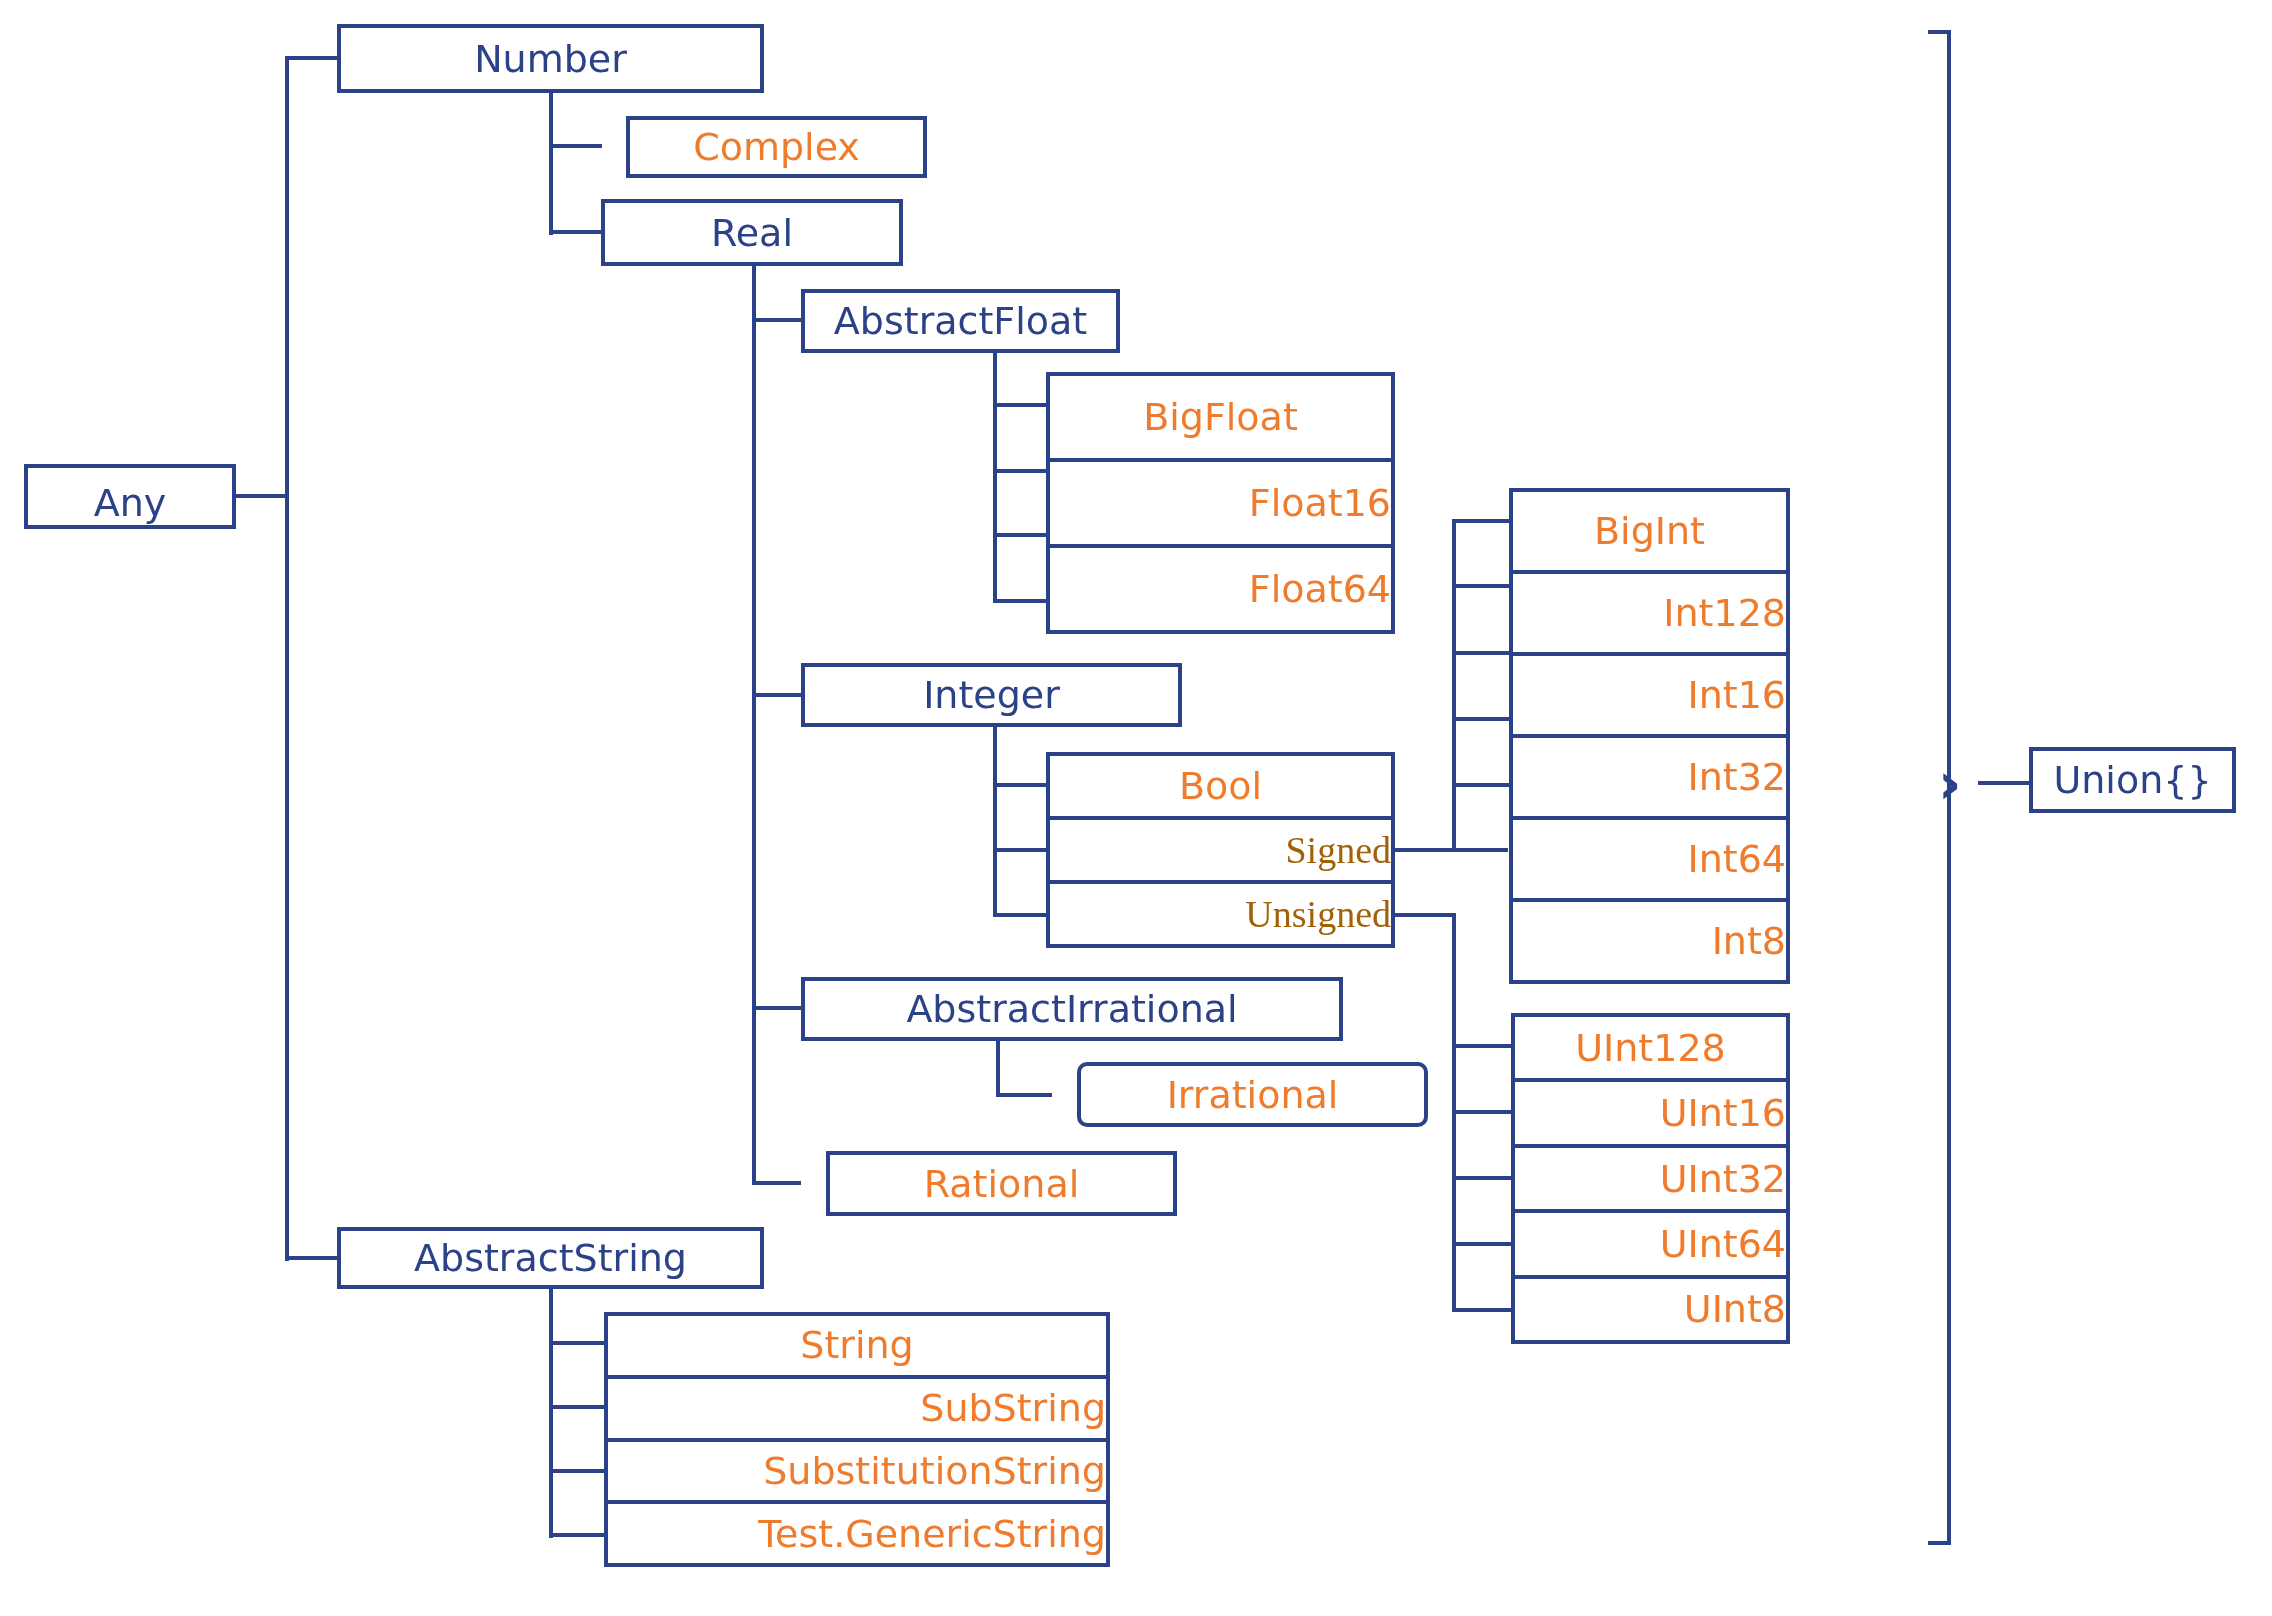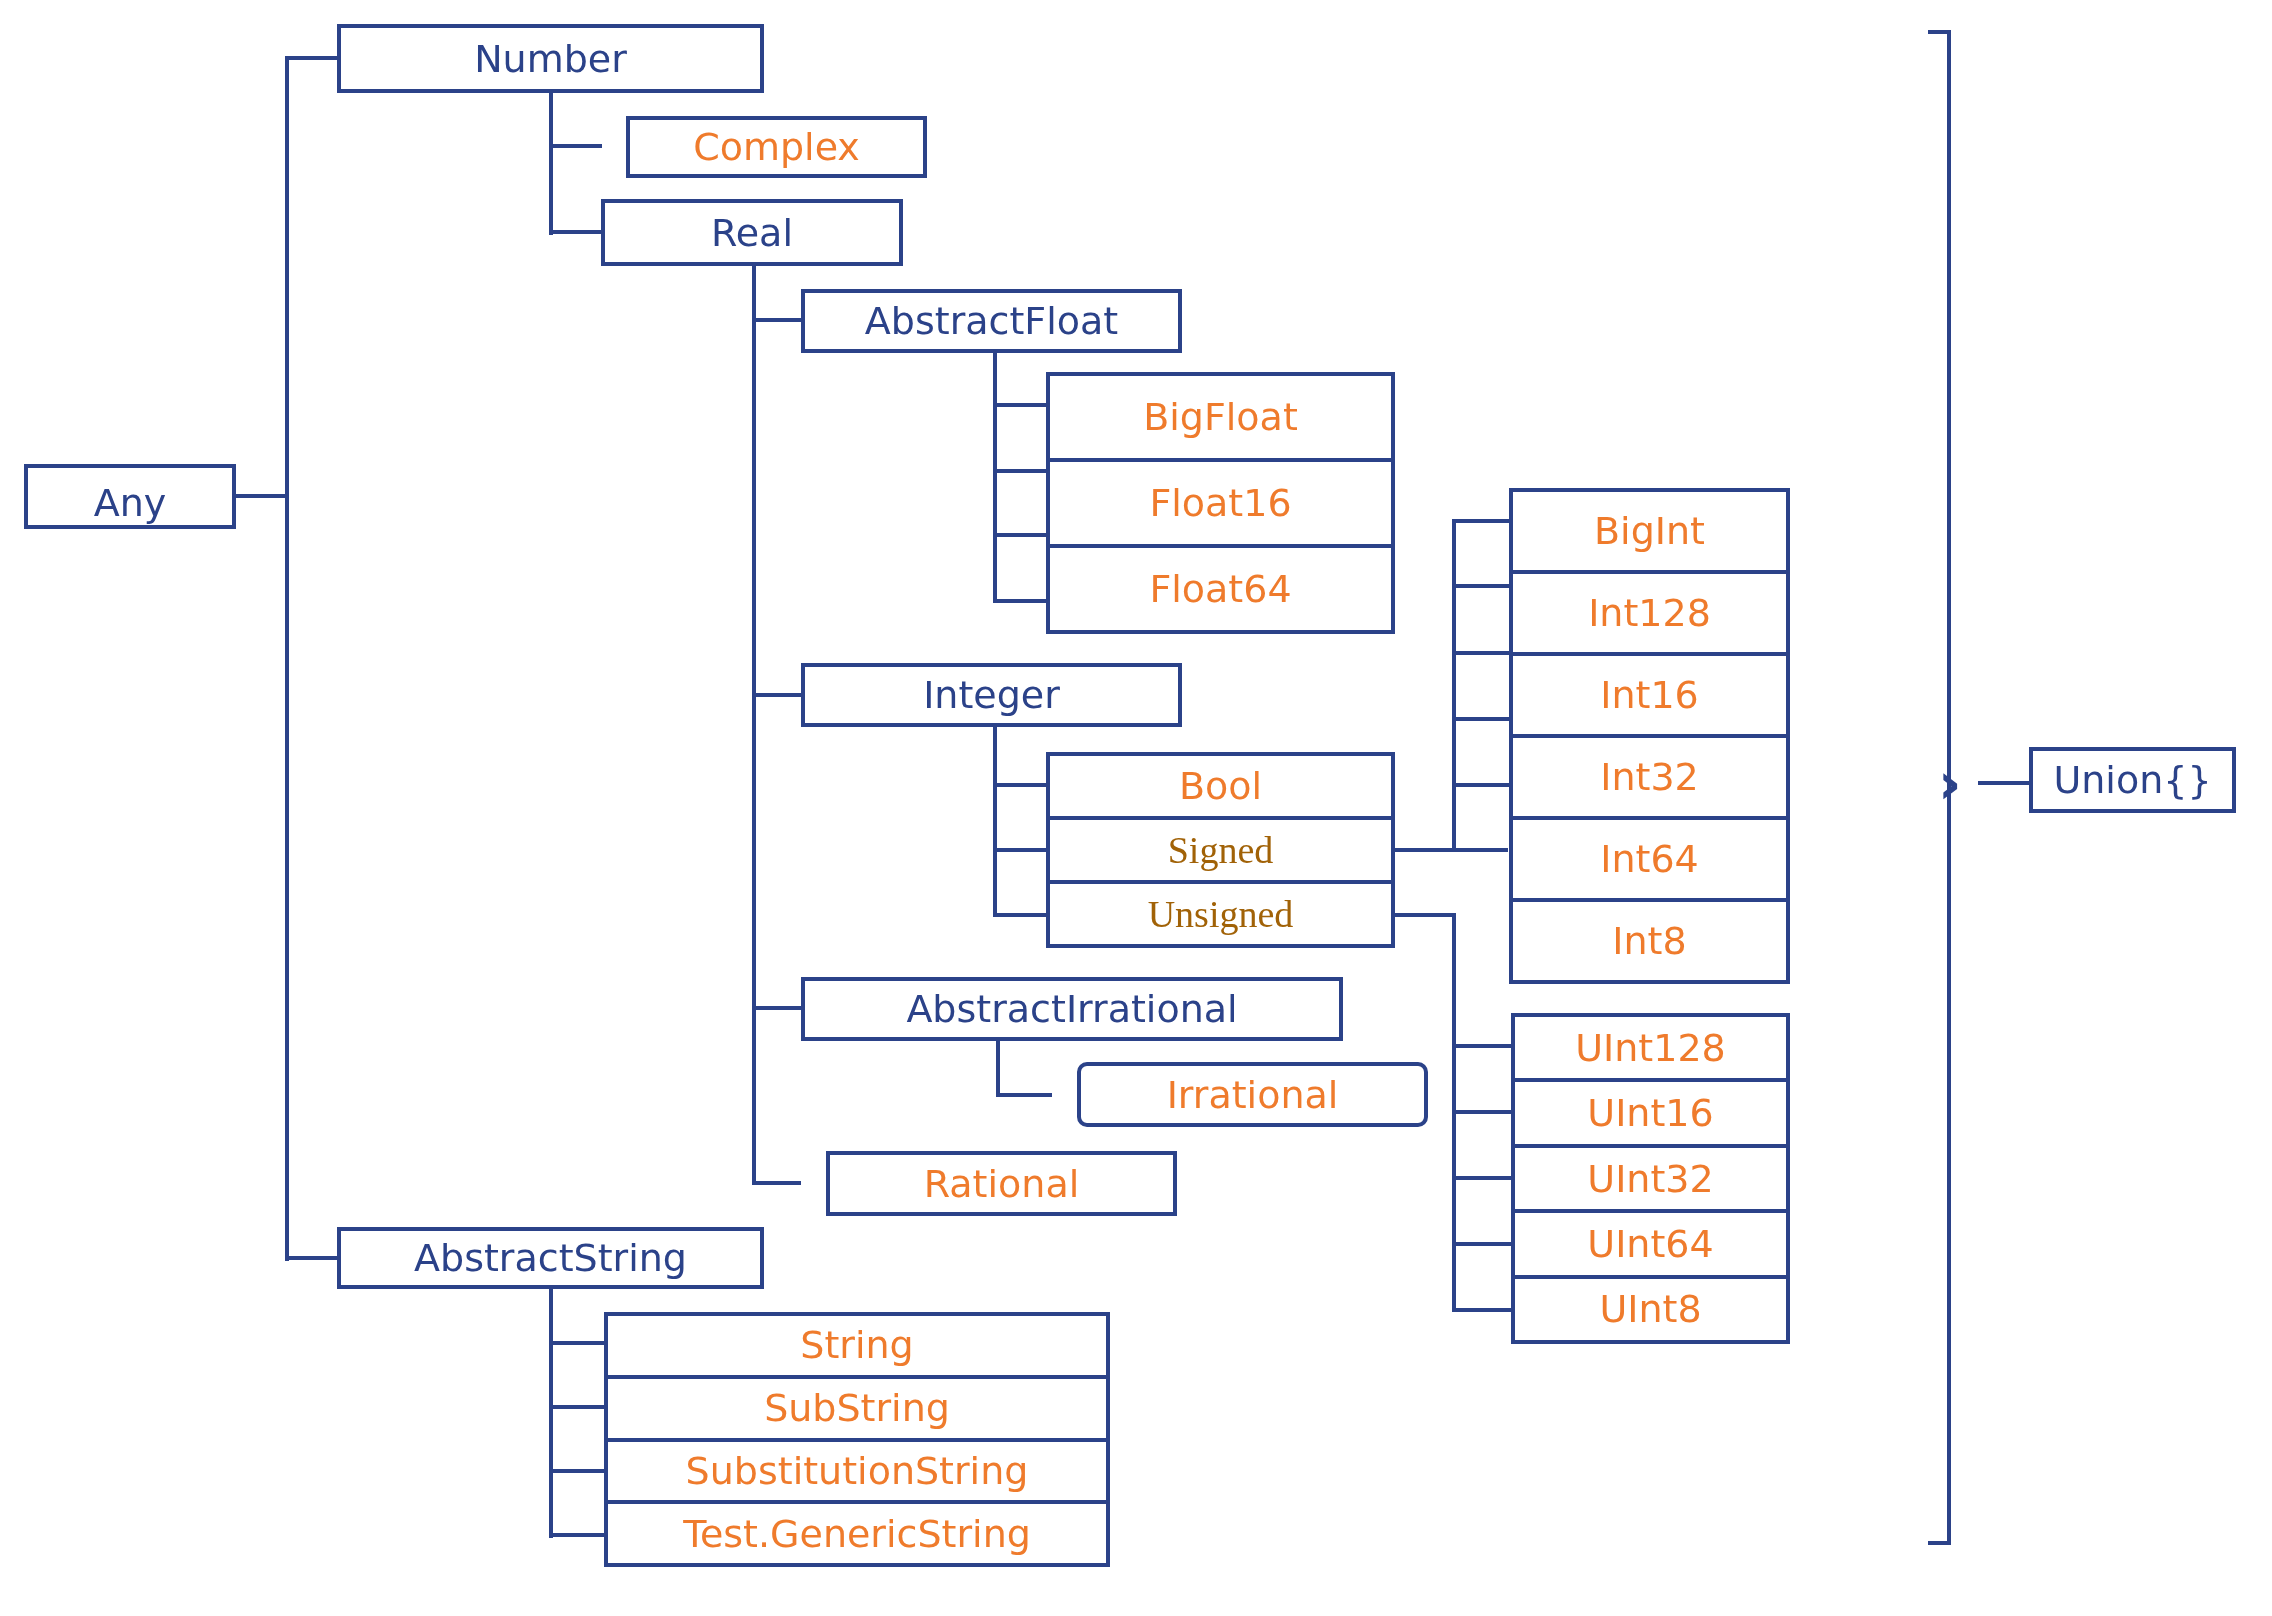--- a/index.html
+++ b/index.html
@@ -14,21 +14,21 @@
   }
   .stack{
     position:absolute;box-sizing:border-box;
     border:4px solid #2b4289;background:#ffffff;
     display:flex;flex-direction:column;
   }
   .row{
     flex:1;display:flex;align-items:center;justify-content:center;
     font-size:38px;color:#ef7b2c;white-space:nowrap;box-sizing:border-box;
   }
-  .row + .row{border-top:4px solid #2b4289;}
+  .row + .row{border-top:4px solid #2b4289;justify-content:flex-end;}
   .orange{color:#ef7b2c;margin-left:25px;}
   .navy{color:#a16207;font-family:Liberation Serif, serif;}
 
   .ln{position:absolute;background:#2b4289;}
   .h{height:4px;}
   .v{width:4px;}
 
   .chev{
     position:absolute;color:#2b4289;font-size:57px;font-weight:bold;
     display:flex;align-items:center;height:56px;line-height:1;
@@ -50,21 +50,21 @@
       <span>AbstractString</span>
     </div>
 
   <div class="box orange" style="left:601px;top:116px;width:301px;height:62px;">
       <span>Complex</span>
     </div>
   <div class="box" style="left:601px;top:199px;width:302px;height:67px;">
       <span>Real</span>
     </div>
 
-  <div class="box" style="left:801px;top:289px;width:381px;height:64px;">
+  <div class="box" style="left:801px;top:289px;width:319px;height:64px;">
       <span>AbstractFloat</span>
     </div>
   <div class="box" style="left:801px;top:663px;width:381px;height:64px;">
       <span>Integer</span>
     </div>
   <div class="box" style="left:801px;top:977px;width:542px;height:64px;">
       <span>AbstractIrrational</span>
     </div>
   <div class="box orange" style="left:801px;top:1151px;width:351px;height:65px;">
       <span>Rational</span>

